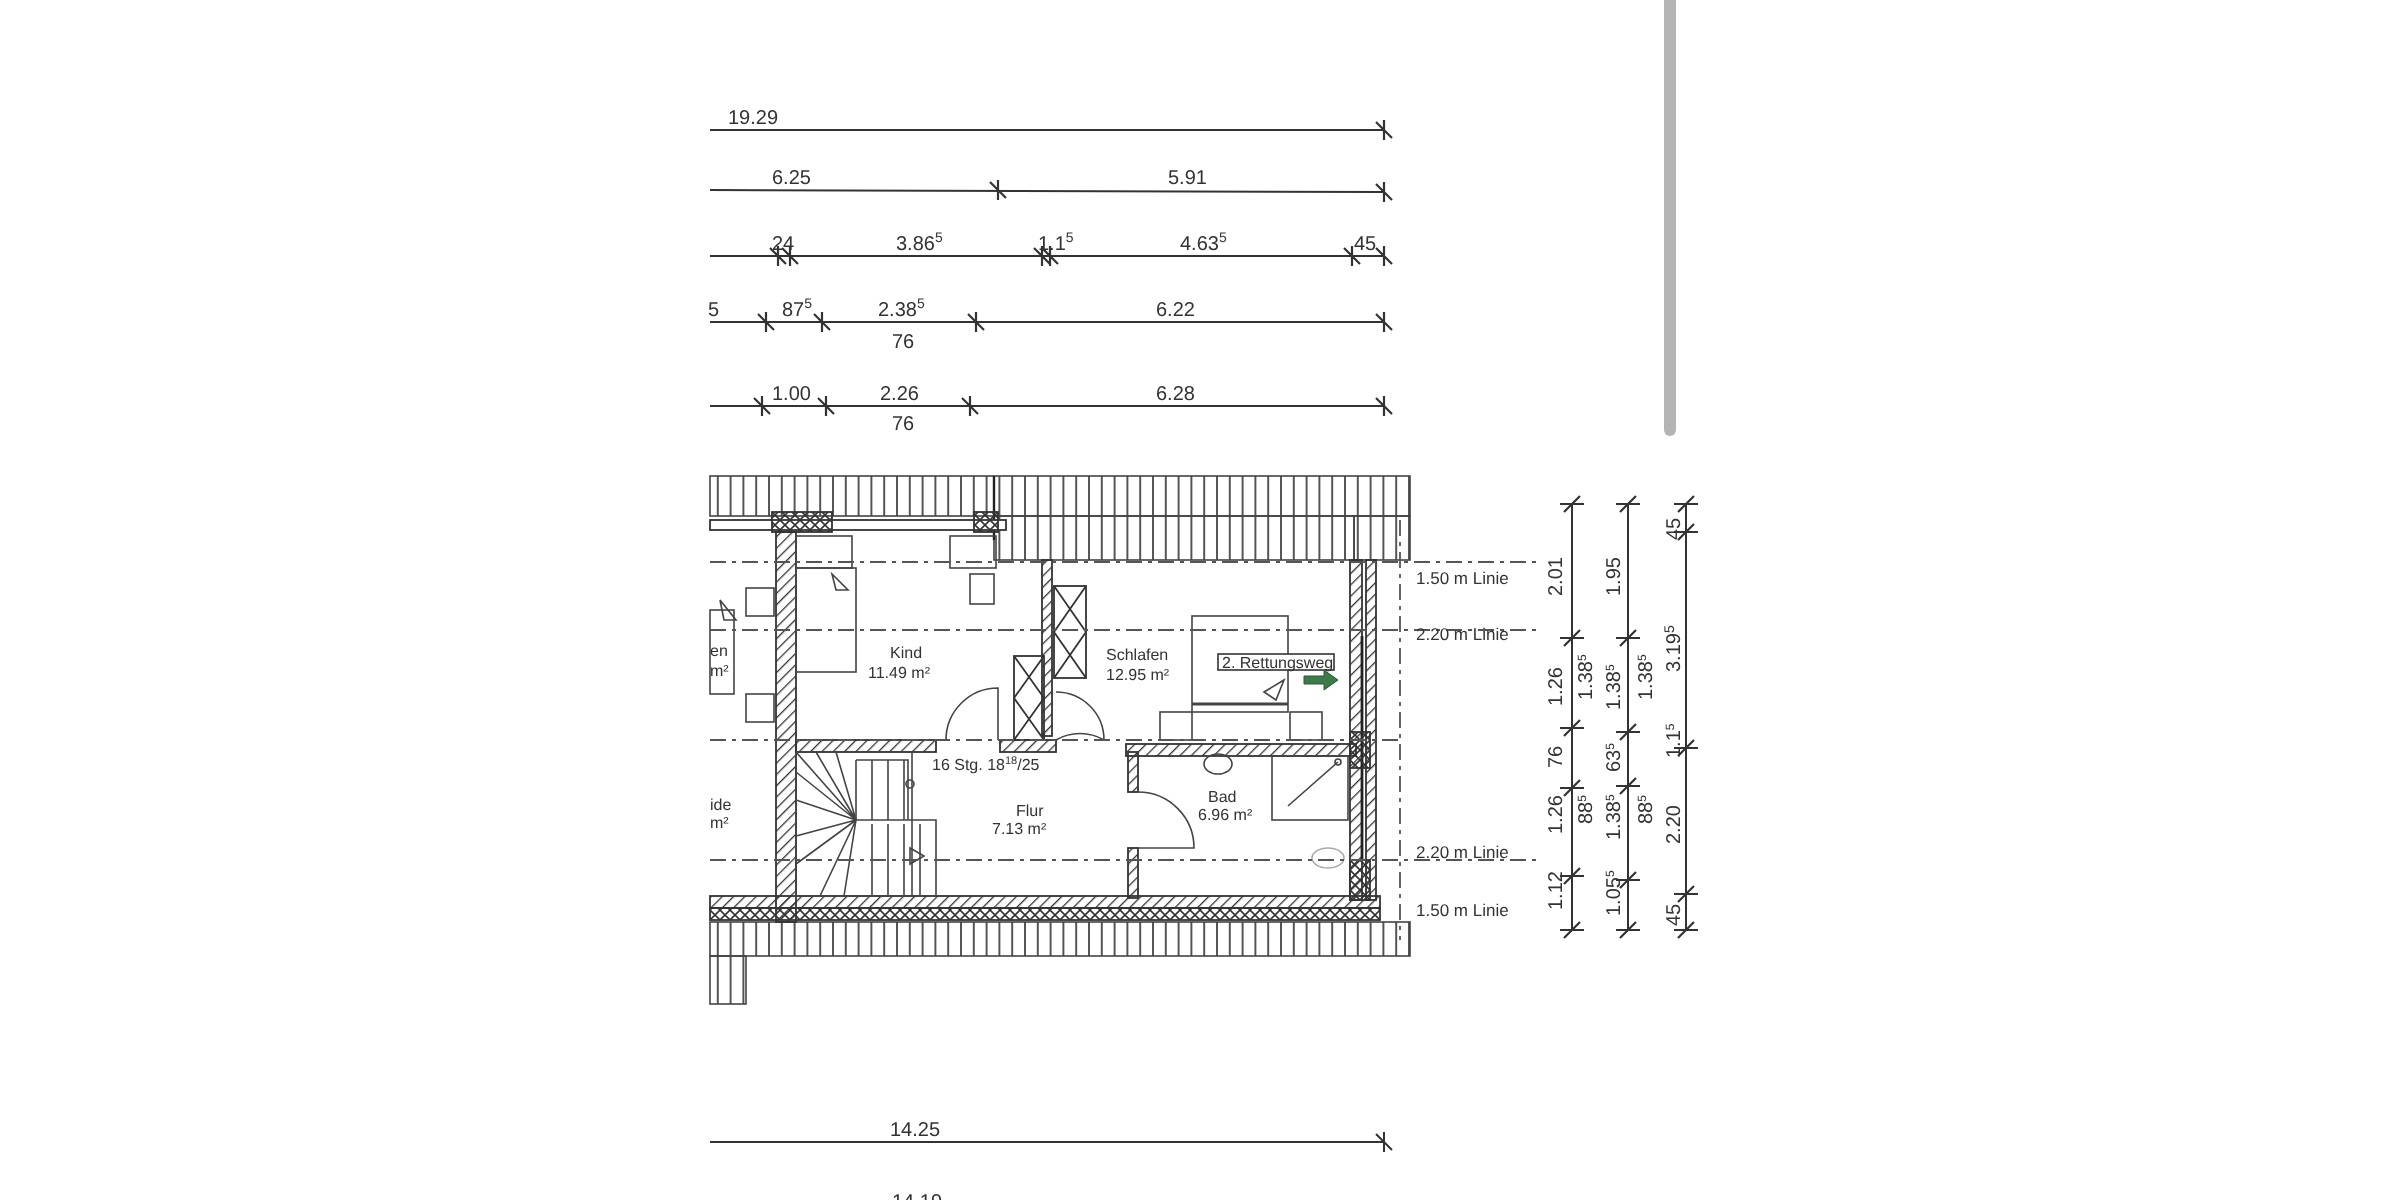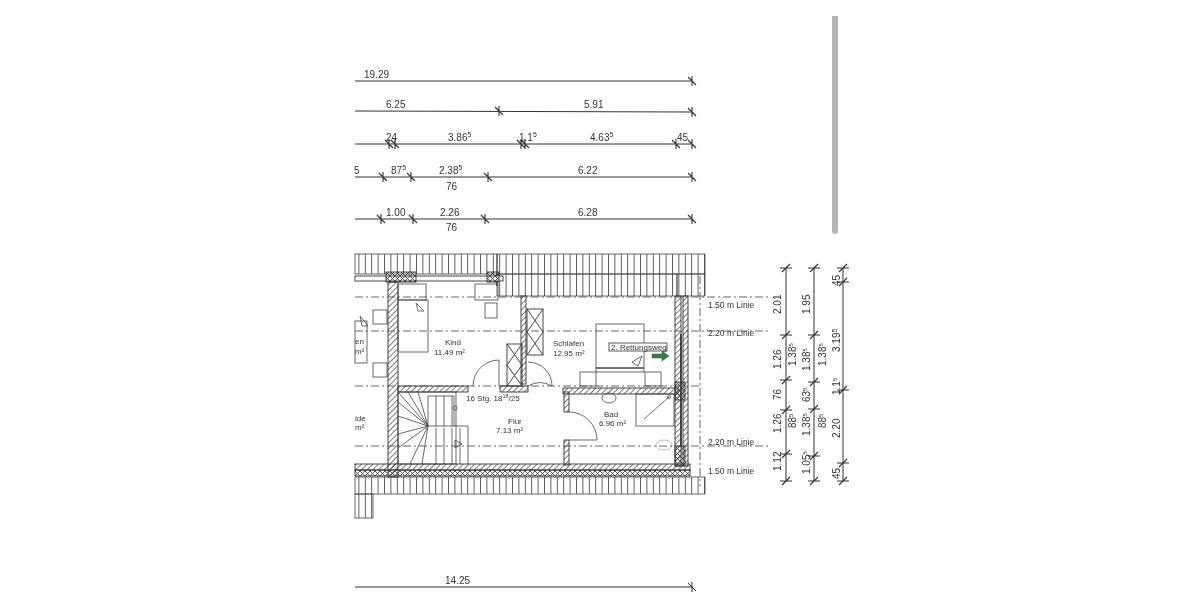--- a/index.html
+++ b/index.html
@@ -1,17 +1,17 @@
 <!DOCTYPE html>
 <html><head>
 <meta charset="utf-8">
 <style>
   html, body { margin:0; padding:0; background:#ffffff; }
   body { width:1200px; height:600px; position:relative; overflow:hidden; font-family:"Liberation Sans", sans-serif; color:#222; }
-  #viewer { position:absolute; left:0; top:16px; width:1200px; height:507px; background:#fff;text-decoration:underline; }
+  #viewer { position:absolute; left:0; top:0; width:1200px; height:507px; background:#fff;text-decoration:underline; }
   #plan { position:absolute; left:0; top:0; }
   .dim-text { font-family:"Liberation Sans", sans-serif; font-size:10px; fill:#333; }
   .room-text { font-family:"Liberation Sans", sans-serif; font-size:8px; fill:#333; }
   .line-label { font-family:"Liberation Sans", sans-serif; font-size:8.5px; fill:#333; }
   #scrollbar { position:absolute; left:832px; top:0; width:6px; height:218px; background:#b4b4b4; border-radius:0 0 3px 3px; }
 </style>
 </head>
 <body>
 
 <div id="viewer">

